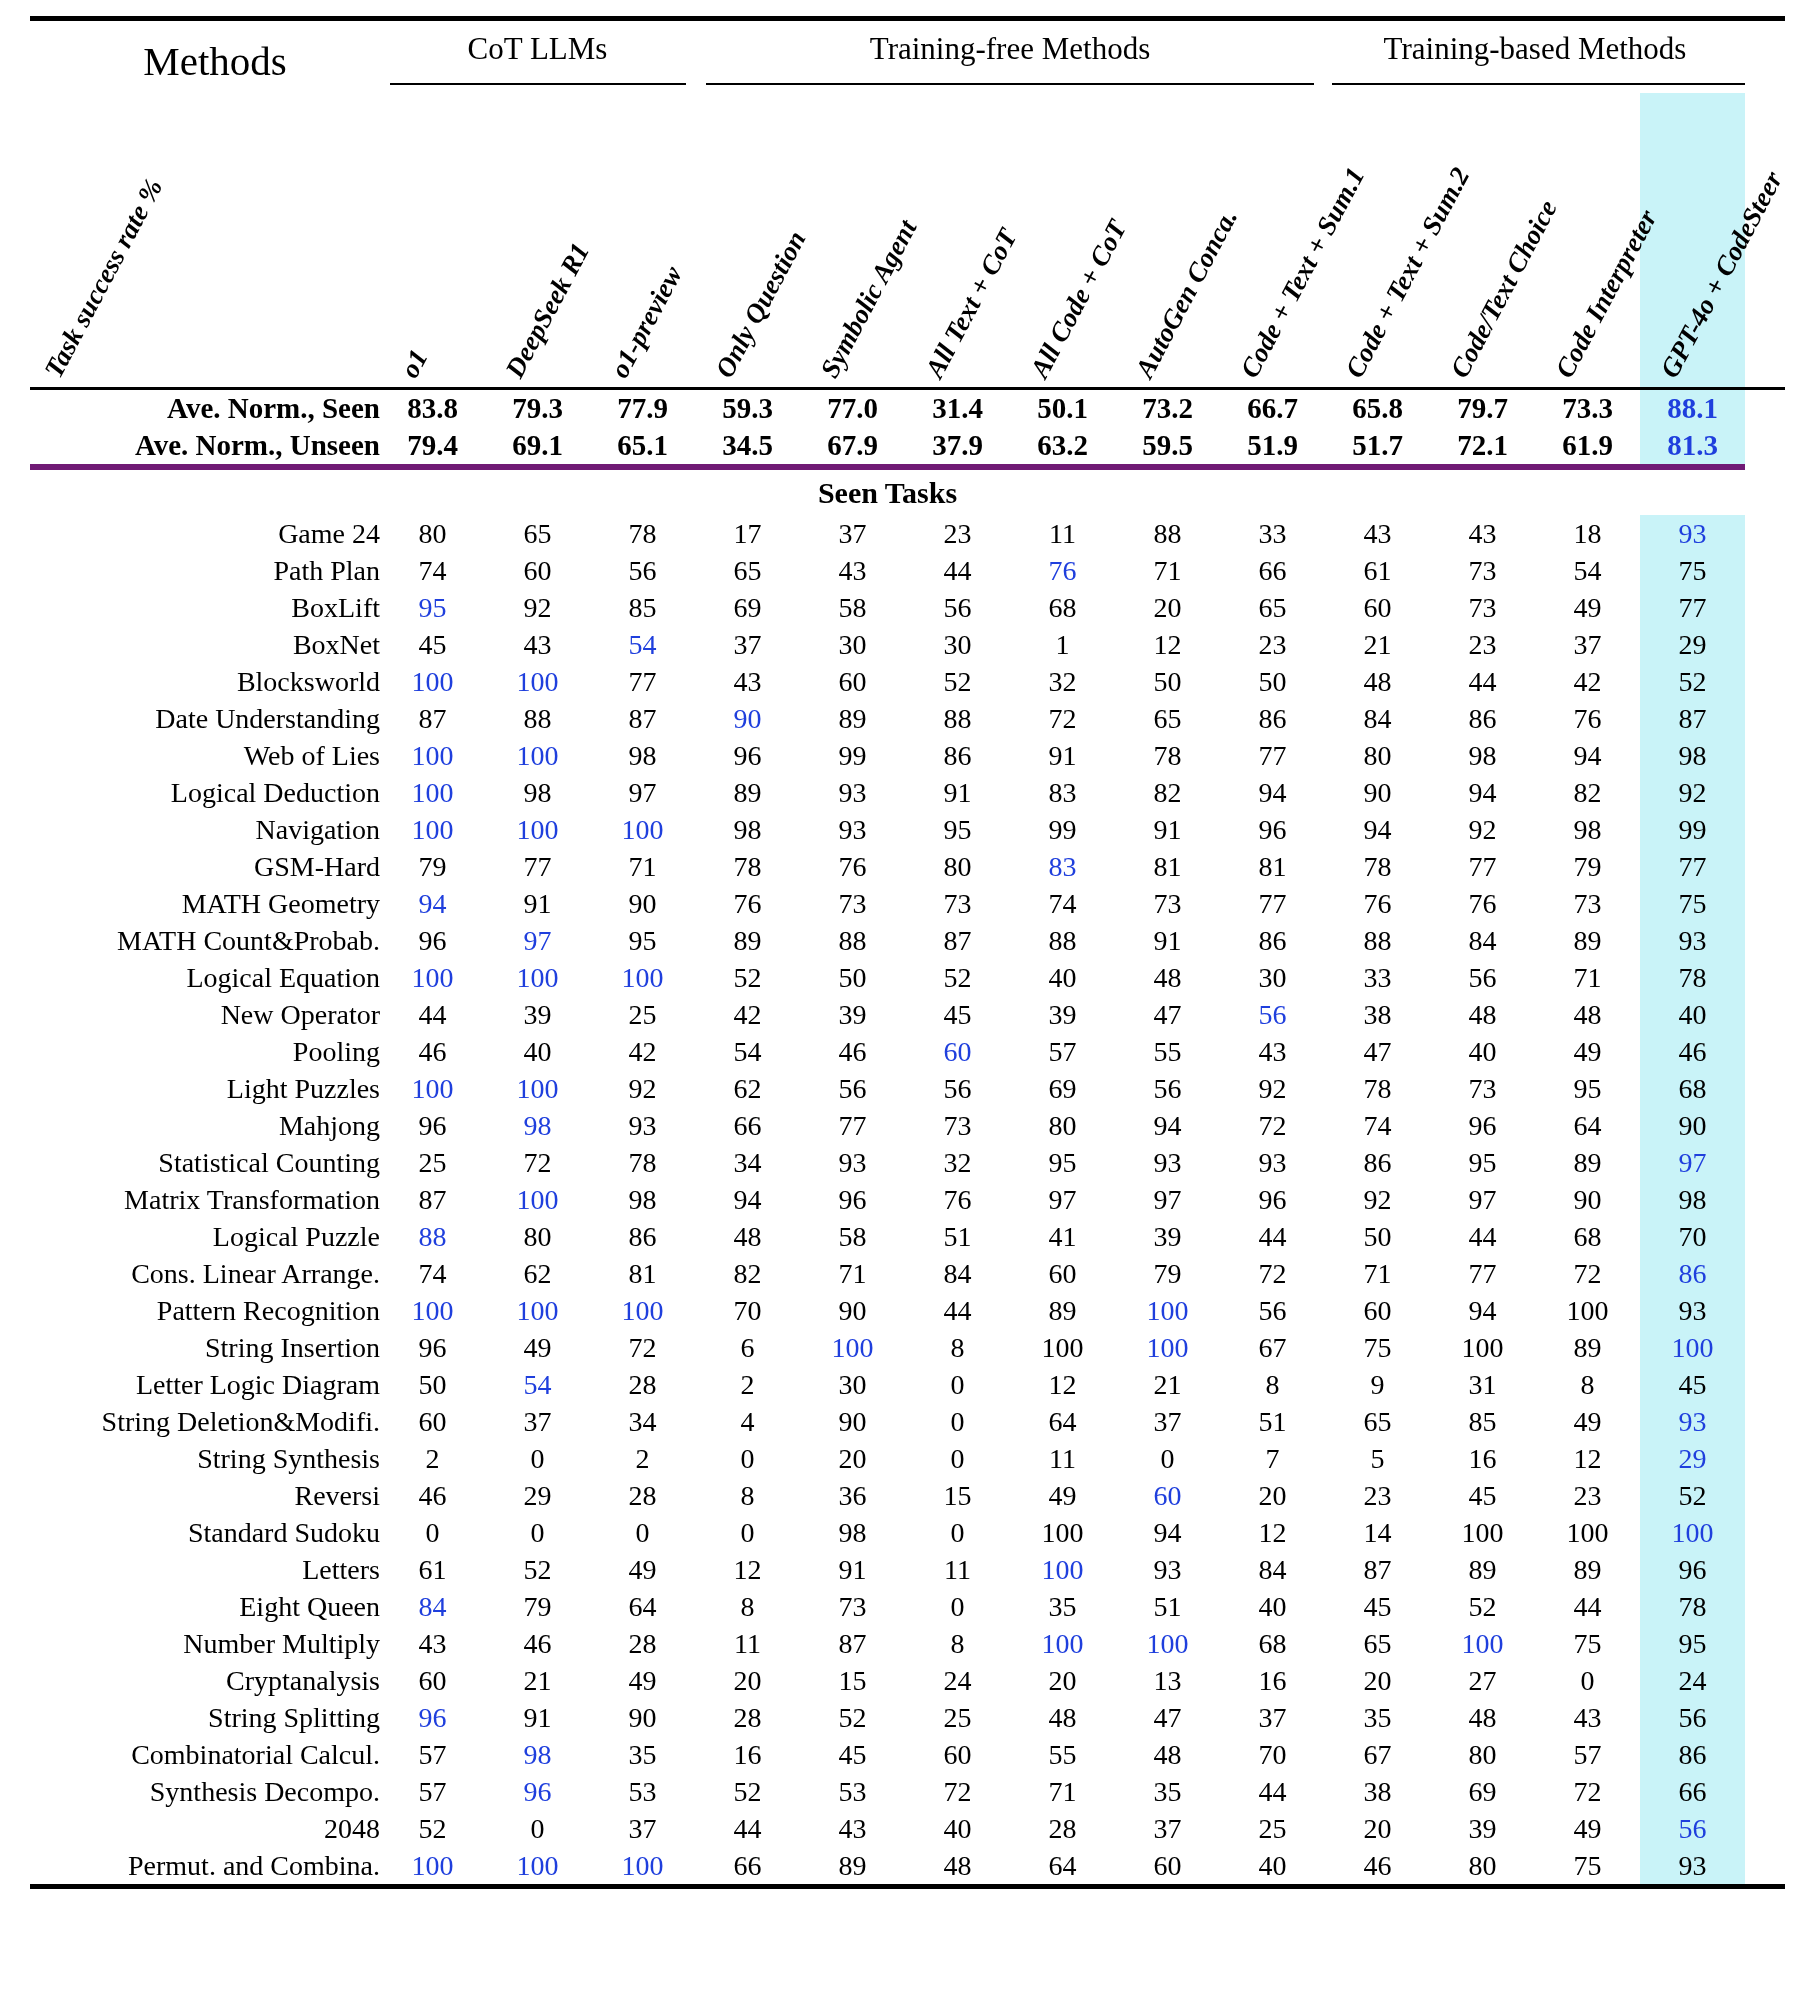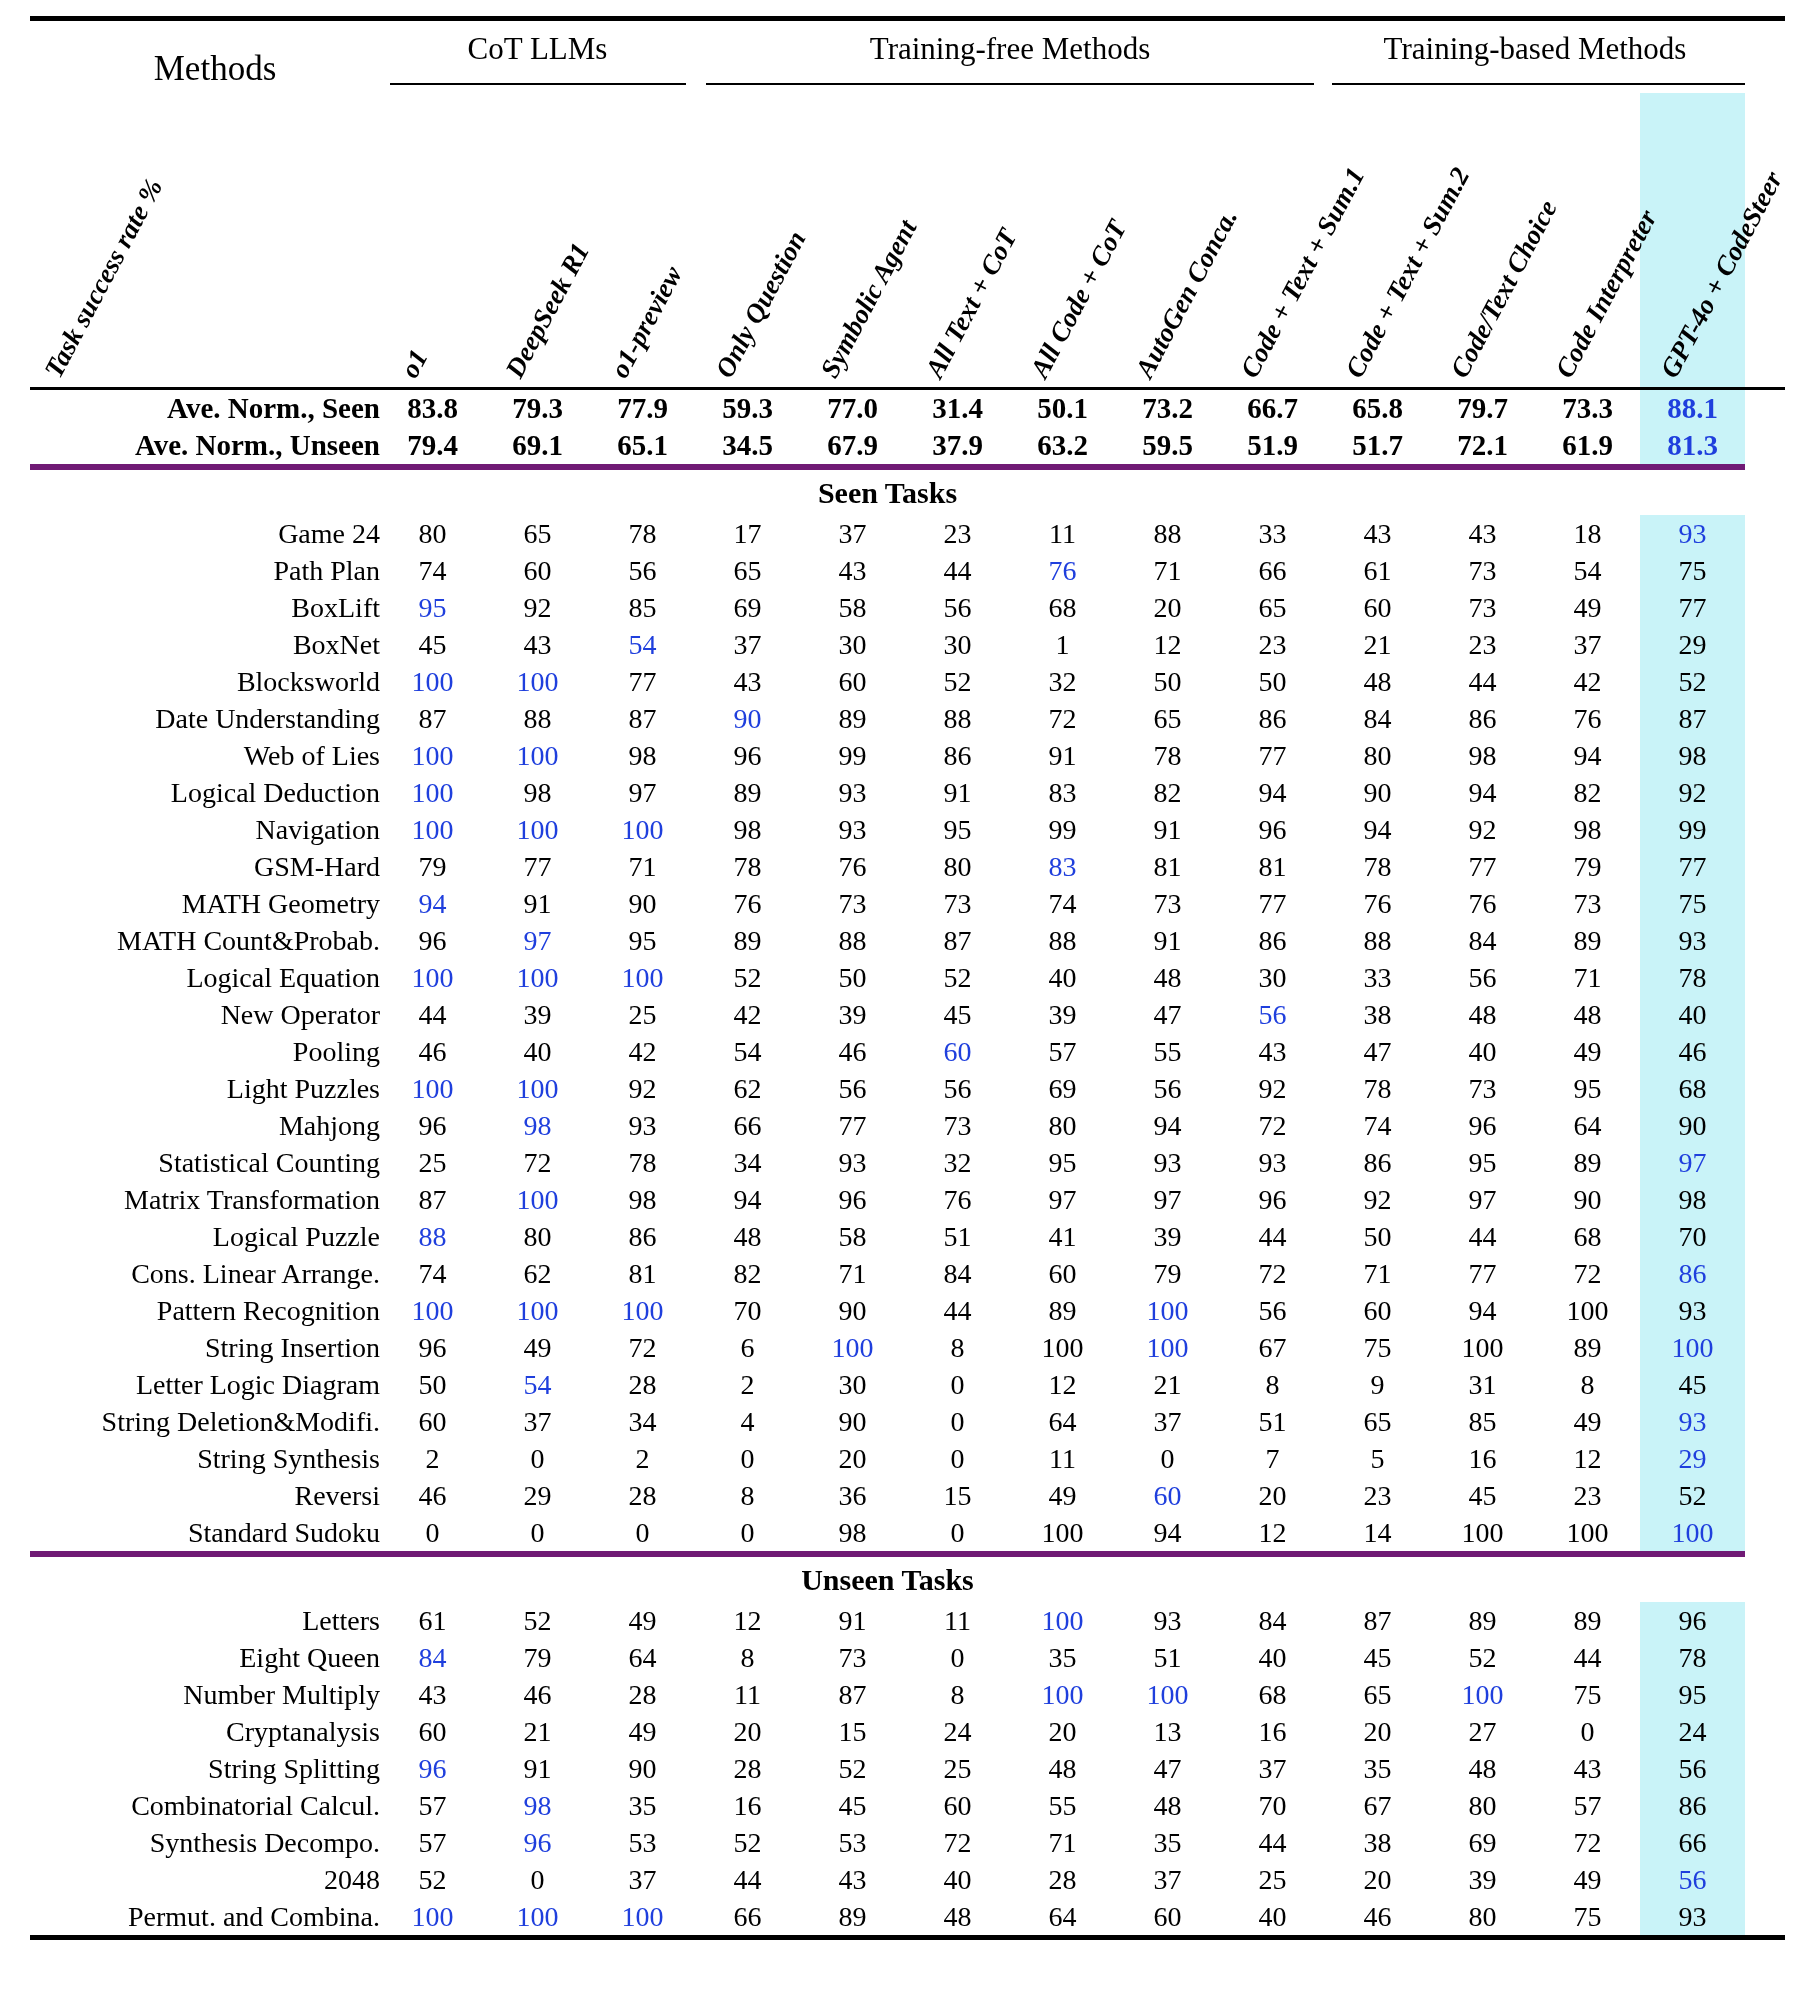--- a/index.html
+++ b/index.html
@@ -25,23 +25,23 @@
   .rule.mid   { height: 3px; }
 
   
   .tbl-header {
     position: relative;
     height: 366px;
     overflow: visible;
   }
   .methods-label {
     position: absolute;
-    top: 28px; left: 0; width: 370px;
+    top: 16px; left: 0; width: 370px;
     text-align: center;
-    font-size: 35px;
+    font-size: 41px;
   }
   .group-label {
     position: absolute;
     top: 10px;
     text-align: center;
     font-weight: normal;
     font-size: 31px;
     white-space: nowrap;
   }
   .group-cot   { left: 350px;  width: 315px; }
@@ -652,23 +652,20 @@
           <td class="">98</td>
           <td class="">0</td>
           <td class="">100</td>
           <td class="">94</td>
           <td class="">12</td>
           <td class="">14</td>
           <td class="">100</td>
           <td class="">100</td>
           <td class="hl blue">100</td>
         </tr>
-        <tr class="section-row">
-          <td colspan="14">Unseen Tasks</td>
-        </tr>
         <tr>
           <td class="label">Letters</td>
           <td class="">61</td>
           <td class="">52</td>
           <td class="">49</td>
           <td class="">12</td>
           <td class="">91</td>
           <td class="">11</td>
           <td class="blue">100</td>
           <td class="">93</td>

